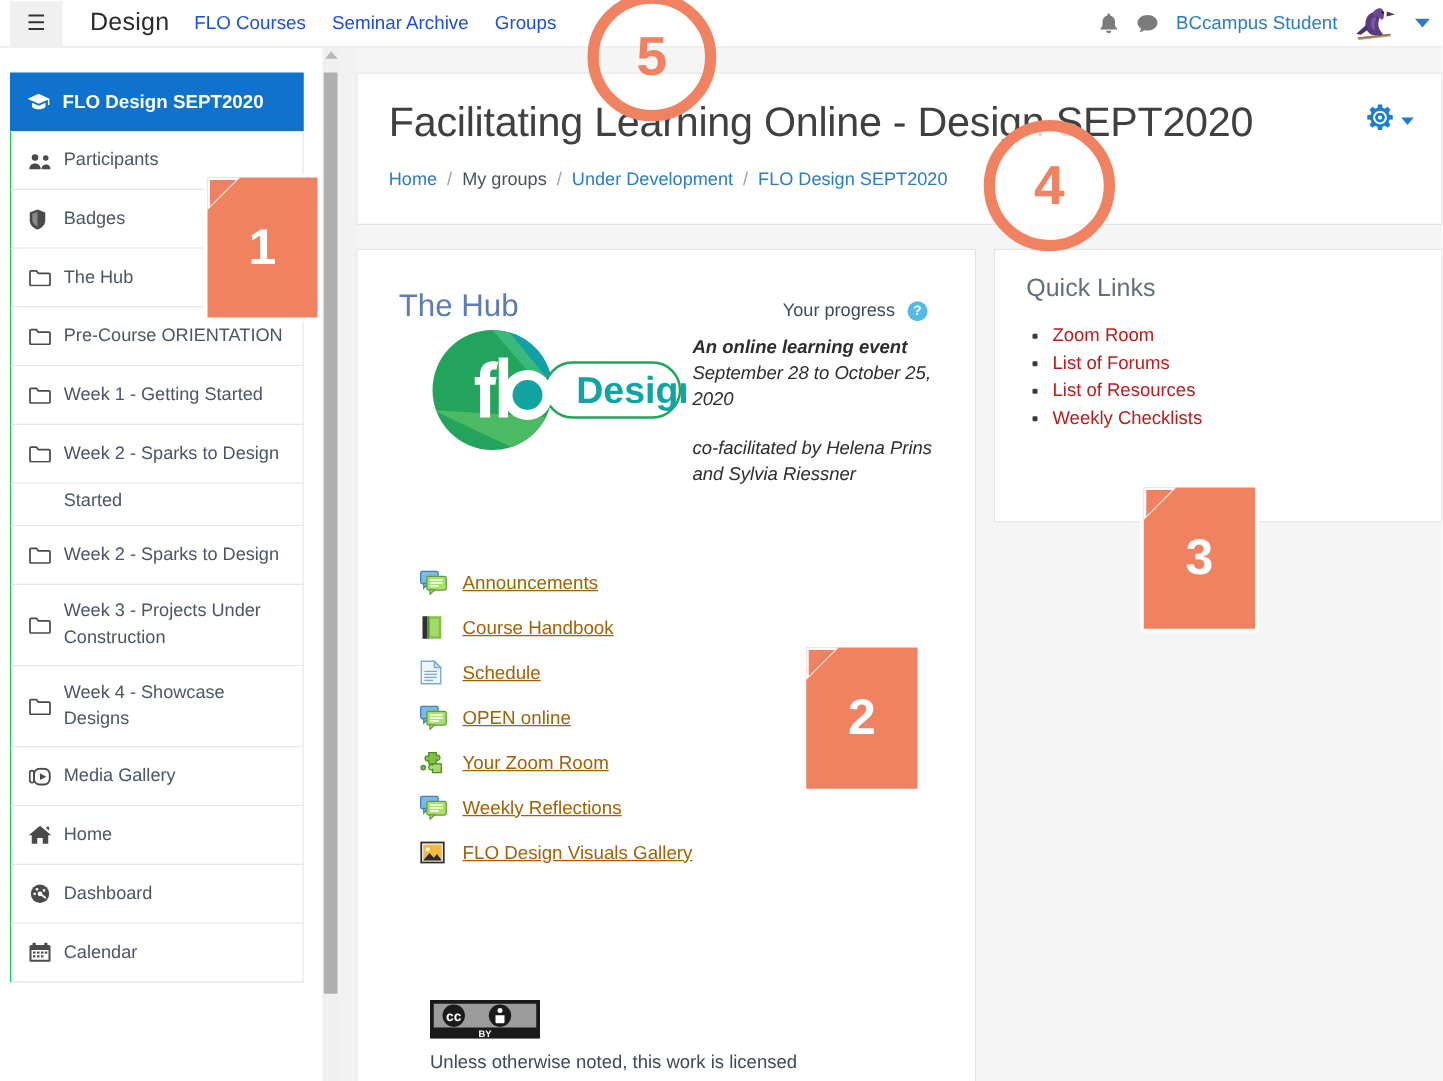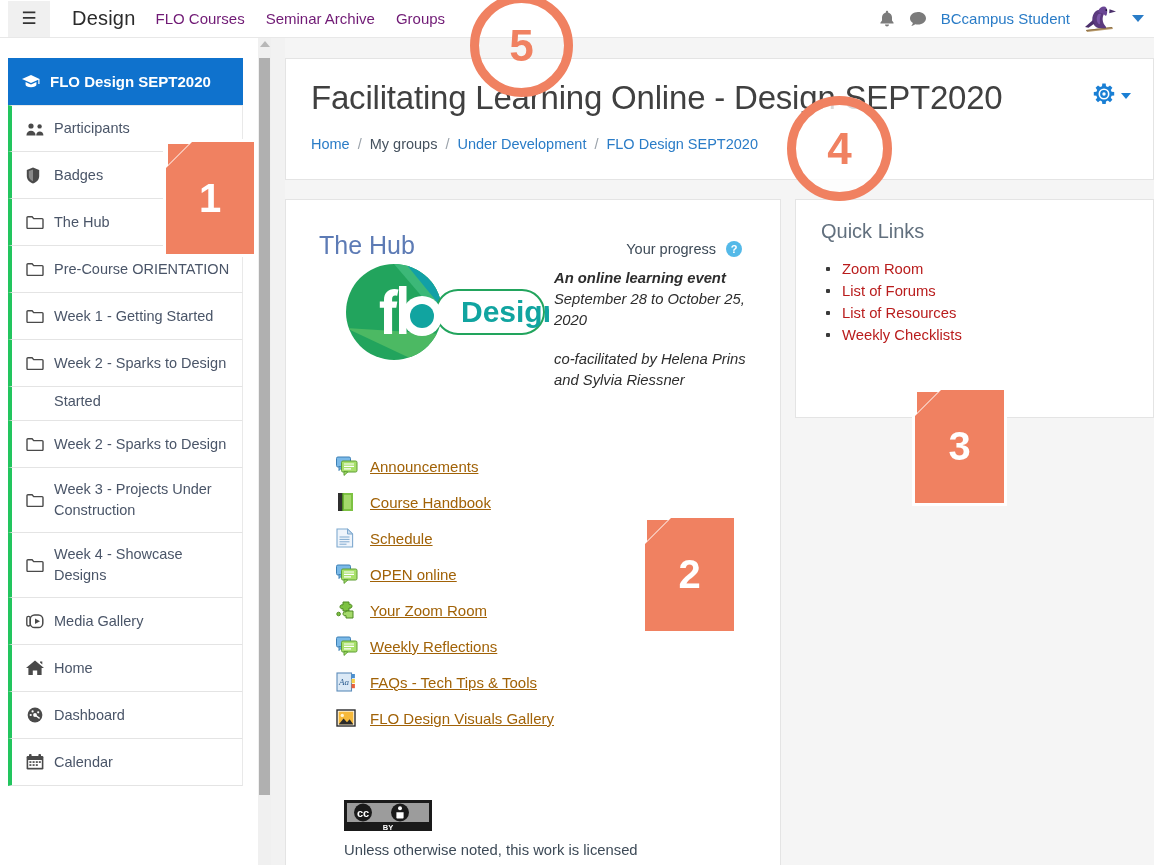--- a/index.html
+++ b/index.html
@@ -23,21 +23,21 @@
     width: 42px; height: 36px; margin-left: 8px; background: #f0f0f0;
     display: flex; align-items: center; justify-content: center;
     cursor: pointer; border: 0;
   }
   .burger-glyph { font-size: 17px; color: #333; line-height: 1; }
   .brand {
     margin-left: 22px; font-size: 20px; color: #2b2b2b;
     letter-spacing: .2px; cursor: pointer;
   }
   .nav-links { display: flex; align-items: center; margin-left: 20px; gap: 21px; }
-  .nav-link { font-size: 15px; color: #701a75; cursor: pointer; white-space: nowrap; }
+  .nav-link { font-size: 15px; color: #1d4ed8; cursor: pointer; white-space: nowrap; }
   .nav-right {
     margin-left: auto; display: flex; align-items: center; gap: 14px;
     padding-right: 10px;
   }
   .nav-ico { color: #7b7b7b; display:flex; align-items:center; cursor:pointer; }
   .user-name { font-size: 15px; color: #2a7cc7; cursor: pointer; white-space: nowrap; }
   .avatar {
     width: 36px; height: 30px; position: relative; overflow: visible;
     margin-left: -2px; margin-top: -3px;
   }
@@ -53,21 +53,21 @@
     background: #ffffff; overflow: hidden; z-index: 10;
   }
   .sb-inner { position: absolute; left: 8px; top: 20px; width: 235px; }
   .sb-head {
     background: #0f72cd; color: #fff; height: 47px;
     display: flex; align-items: center; padding: 0 14px;
     font-size: 15px; font-weight: bold; cursor: pointer;
   }
   .sb-head .cap { margin-right: 10px; display:flex; align-items:center; }
   .sb-item {
-    border-bottom: 1px solid #e4e4e4; border-left: 4px solid #22c55e;
+    border-bottom: 1px solid #e4e4e4; border-left: 1px solid #22c55e;
     border-right: 1px solid #e9e9e9;
     min-height: 47px; display: flex; align-items: center;
     padding: 11px 12px 11px 14px; cursor: pointer; background: #fff;
   }
   .sb-item:first-of-type { border-top: 1px solid #e9e9e9; }
   .sb-ico {
     width: 24px; min-width: 24px; color: #4a4a4a;
     display: flex; align-items: center; justify-content: flex-start;
   }
   .sb-label {
@@ -549,32 +549,20 @@
                 <g stroke="#ffffff" stroke-width="1.2">
                   <path d="M8 8h10M8 10.4h10M8 12.8h7"></path>
                 </g>
               </svg>
             </span>
             <span class="act-label">Weekly Reflections</span>
           </div>
           <div class="act-row">
             <span class="act-ico">
               <svg width="20" height="20" viewBox="0 0 20 20">
-                <rect x="1" y="1" width="14.5" height="18" fill="#dbe9f6" stroke="#5c8cba" stroke-width="1.1"></rect>
-                <text x="8" y="13" text-anchor="middle" font-family="Liberation Serif, serif" font-size="9" font-style="italic" fill="#2c5d8f">Aa</text>
-                <rect x="15.5" y="2" width="3.4" height="4.2" fill="#4a90d0"></rect>
-                <rect x="15.5" y="7" width="3.4" height="4.2" fill="#f7d046"></rect>
-                <rect x="15.5" y="12" width="3.4" height="4.2" fill="#e8603c"></rect>
-              </svg>
-            </span>
-            <span class="act-label">FAQs - Tech Tips &amp; Tools</span>
-          </div>
-          <div class="act-row">
-            <span class="act-ico">
-              <svg width="20" height="20" viewBox="0 0 20 20">
                 <rect x="1" y="2" width="18" height="16" fill="#ffffff" stroke="#2b2b2b" stroke-width="1.4"></rect>
                 <rect x="2.6" y="3.6" width="14.8" height="12.8" fill="#f6b93b"></rect>
                 <circle cx="6.3" cy="7.4" r="1.7" fill="#fff6d8"></circle>
                 <path fill="#2b2b2b" d="M2.6 16.4 7.6 10.4 11 14.2 13.6 11.2 17.4 16.4z"></path>
               </svg>
             </span>
             <span class="act-label">FLO Design Visuals Gallery</span>
           </div>
         </div>
 

